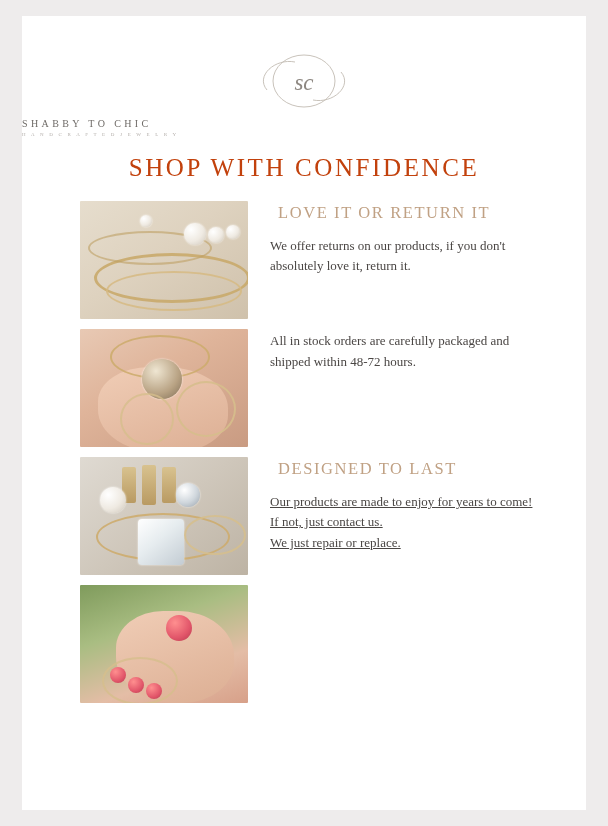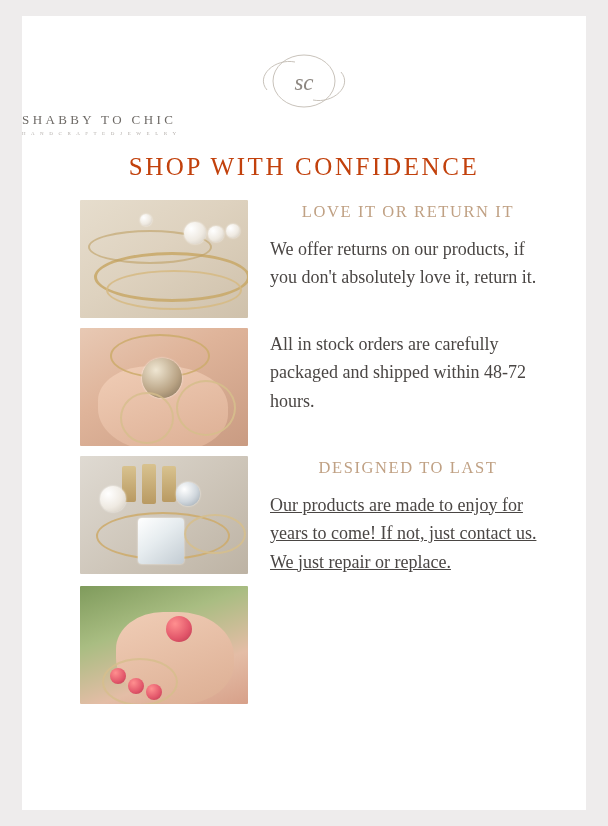--- a/index.html
+++ b/index.html
@@ -29,22 +29,23 @@
   .logo-mark {
     position: relative;
     width: 110px;
     height: 62px;
     margin: 0 auto;
   }
   .logo-mark svg {
     display: block;
   }
   .logo-name {
-    font-family: "Liberation Serif", serif;
-    font-size: 13px;
+    margin-top: 6px;
+    font-family: "Liberation Serif", serif;
+    font-size: 10px;
     letter-spacing: 3.4px;
     color: #6e6a66;
   }
   .logo-sub {
     margin-top: 3px;
     font-family: "Liberation Serif", serif;
     font-size: 5px;
     letter-spacing: 2.2px;
     color: #b3aeaa;
   }
@@ -83,27 +84,26 @@
     padding-left: 22px;
     flex: 1 1 auto;
     padding-top: 2px;
   }
   .sec-title {
     font-family: "Liberation Serif", serif;
     font-size: 16.5px;
     letter-spacing: 1.6px;
     color: #c0a184;
     font-weight: normal;
-    margin: 0 0 12px 0;
+    margin: 0 0 12px 8px;
     line-height: 1.25;
-    text-align: center;
   }
   .sec-body {
     font-family: "Liberation Serif", serif;
-    font-size: 18px;
+    font-size: 13px;
     line-height: 1.58;
     color: #4a4644;
     margin: 0;
     max-width: 268px;
   }
   .section.compact .sec-title {
     font-size: 15.5px;
     margin-bottom: 8px;
   }
   .section.compact .sec-body {

